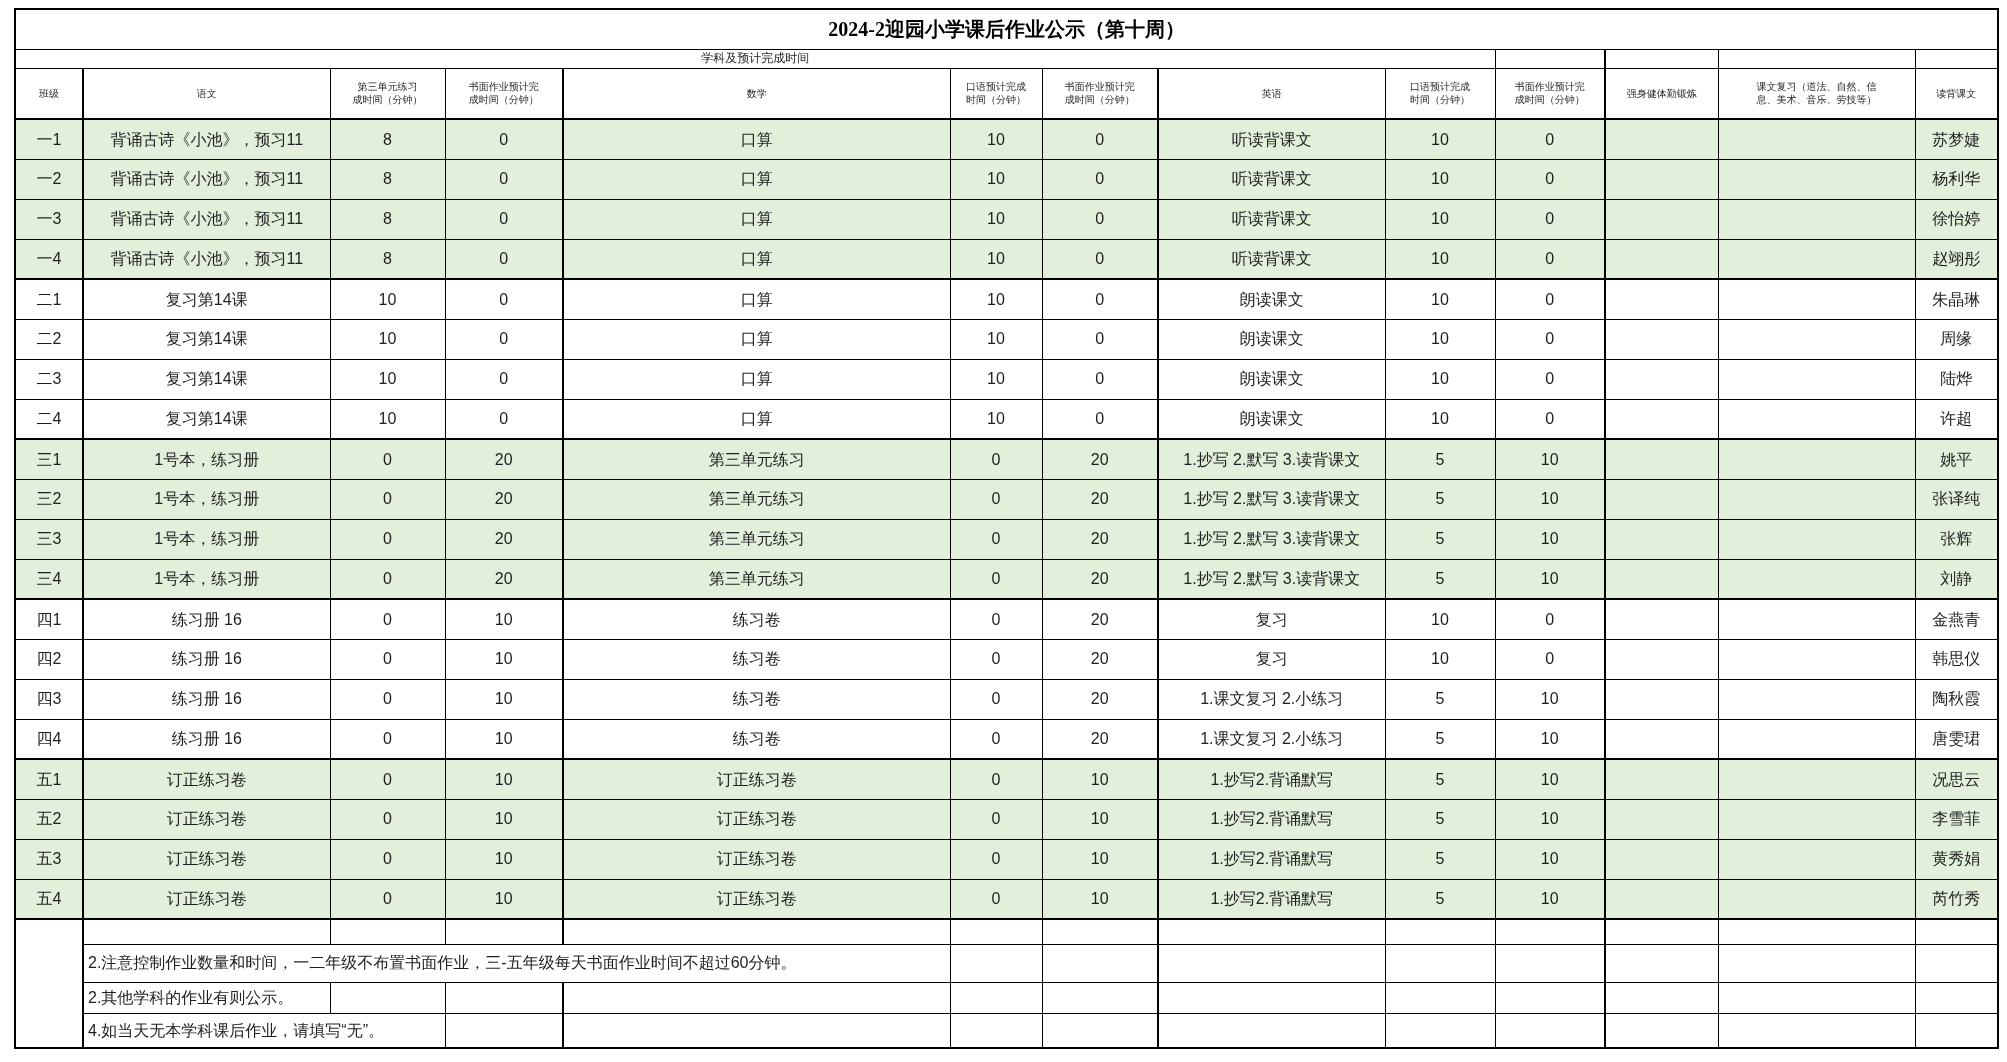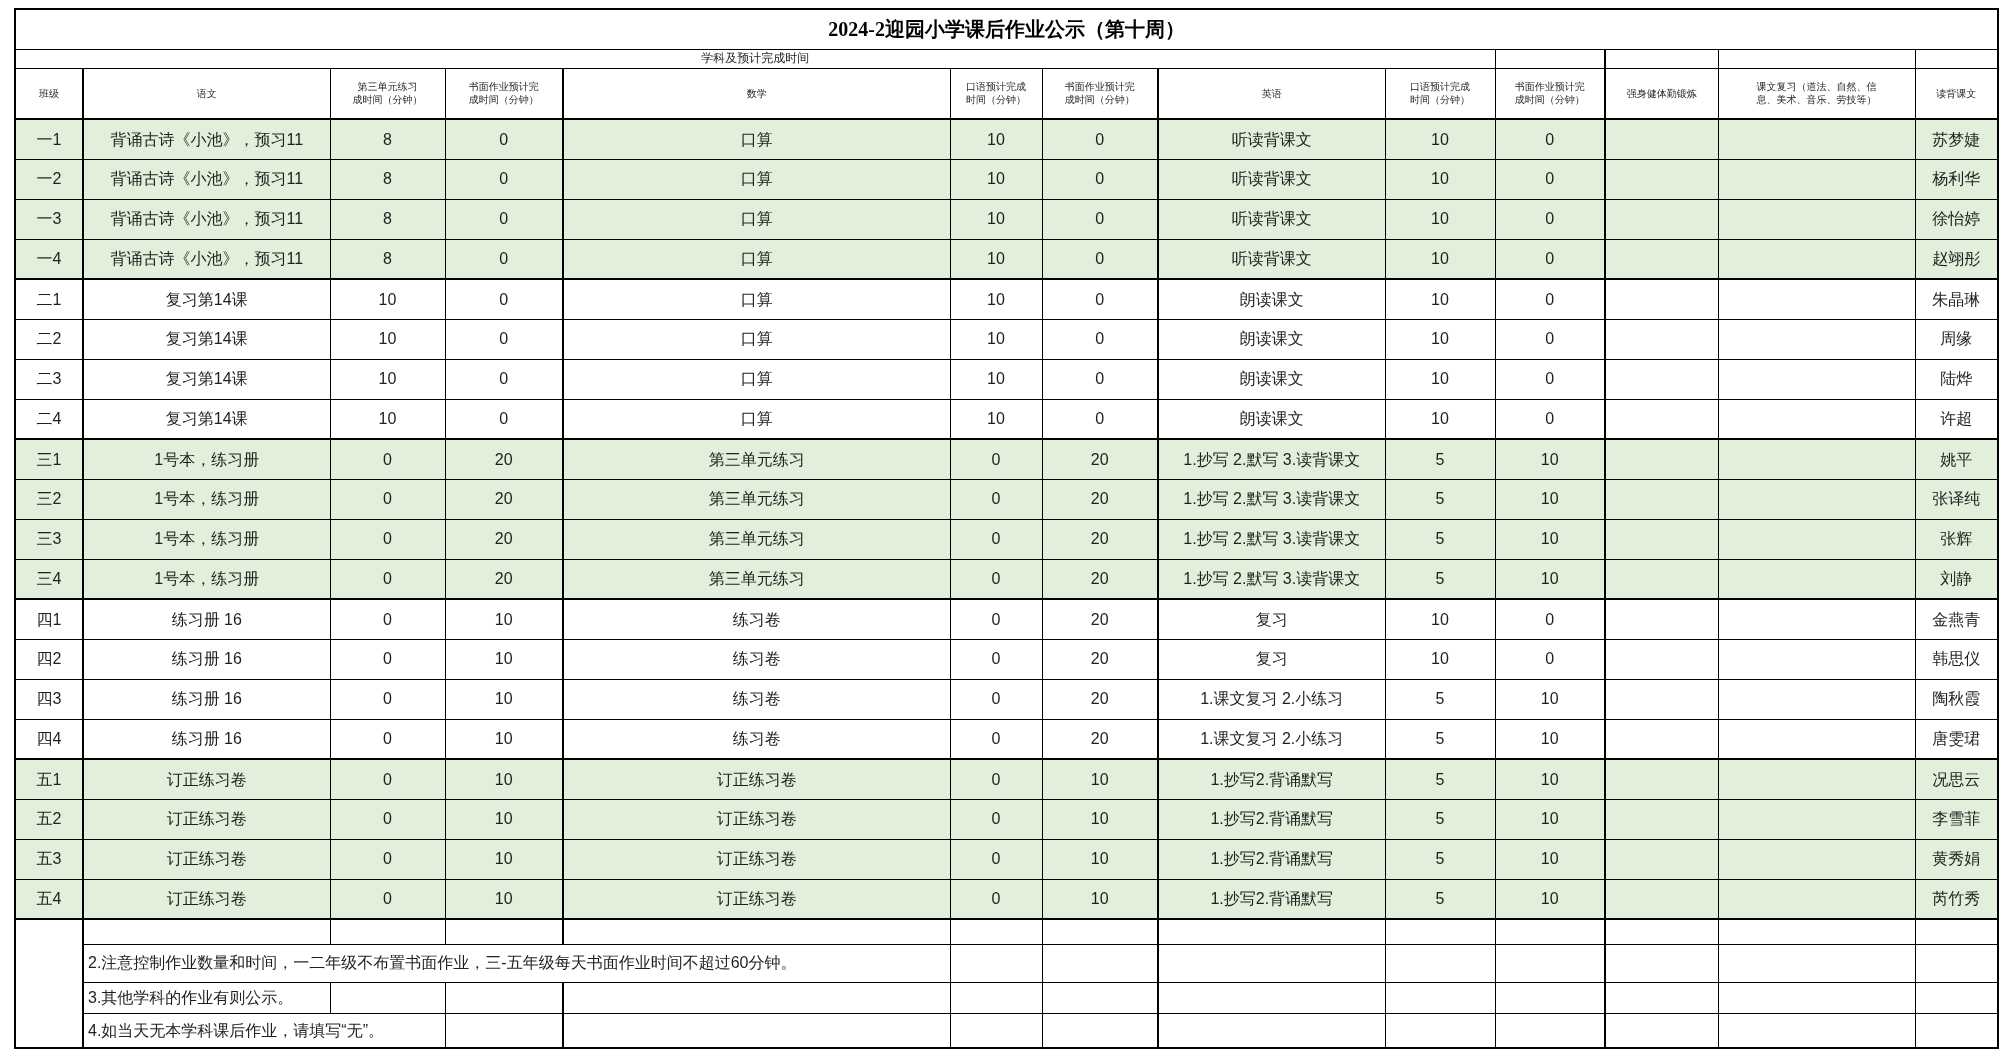--- a/index.html
+++ b/index.html
@@ -424,21 +424,21 @@
     <td class="gr"></td>
     <td></td>
     <td></td>
     <td class="gr"></td>
     <td></td>
     <td></td>
     <td></td>
   </tr>
 
   <tr class="r-n3">
-    <td class="note-cell">3.其他学科的作业有则公示。</td>
+    <td class="note-cell">2.其他学科的作业有则公示。</td>
     <td></td>
     <td class="gr"></td>
     <td></td>
     <td></td>
     <td class="gr"></td>
     <td></td>
     <td></td>
     <td class="gr"></td>
     <td></td>
     <td></td>

